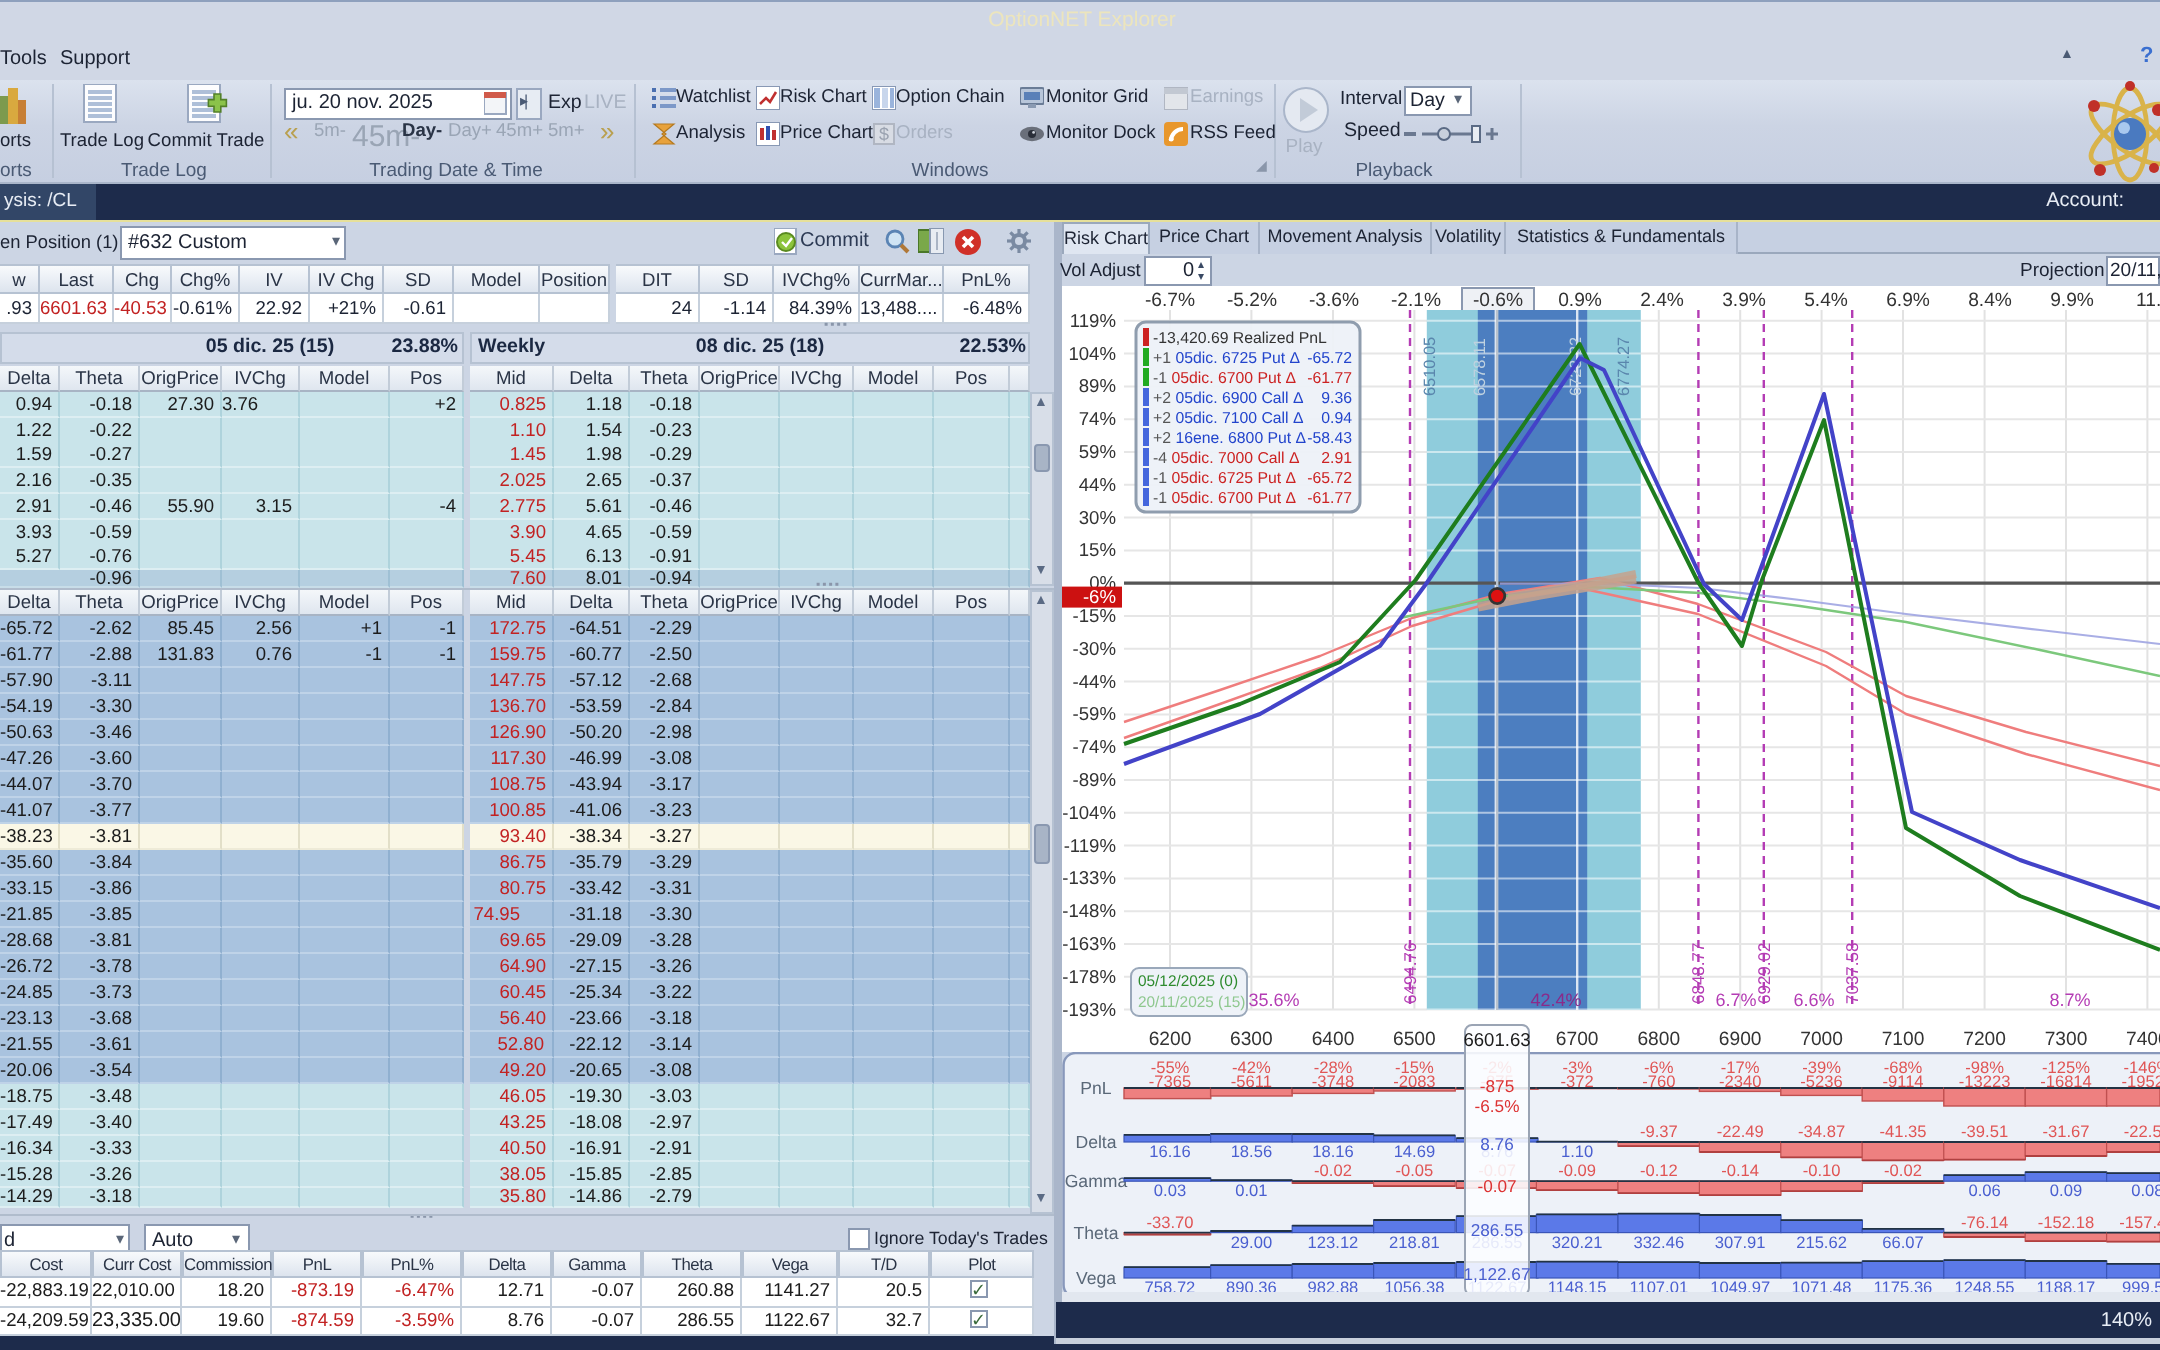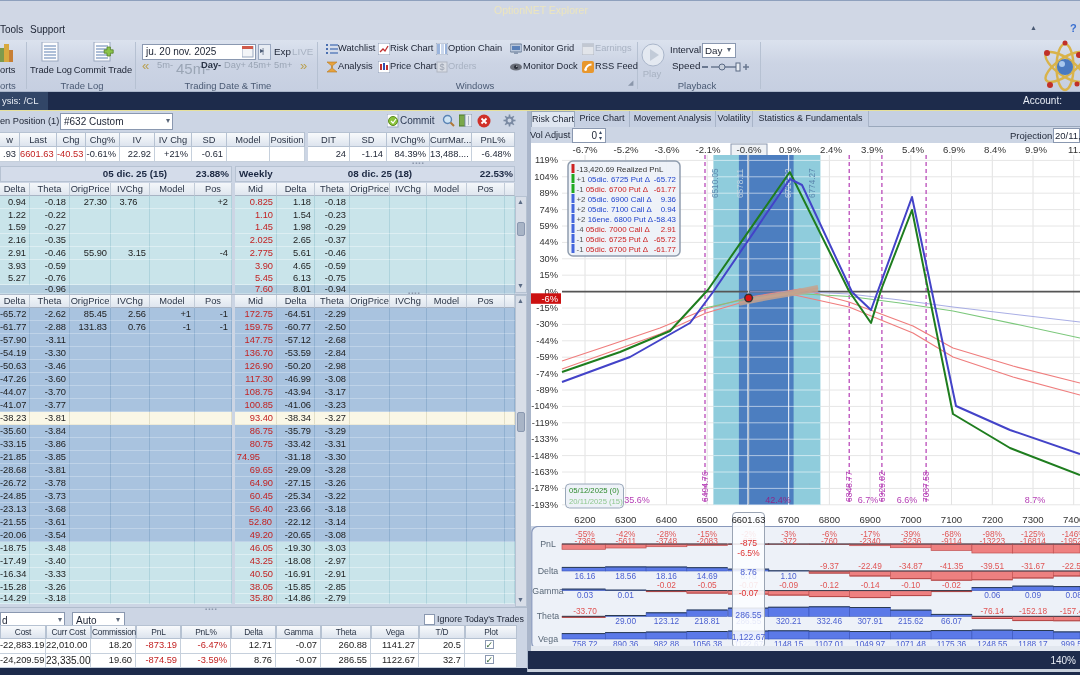--- a/index.html
+++ b/index.html
@@ -246,21 +246,21 @@
 <div class="abs" style="left:277px;top:183px;width:38px;height:13px;background:linear-gradient(#f4f7fa,#dfe6ef);border-right:1px solid #c2ccd8;border-bottom:1px solid #a8b4c4;color:#2a3446;font-size:9.3px;text-align:center;line-height:12px;">Delta</div>
 <div class="abs" style="left:315px;top:183px;width:35px;height:13px;background:linear-gradient(#f4f7fa,#dfe6ef);border-right:1px solid #c2ccd8;border-bottom:1px solid #a8b4c4;color:#2a3446;font-size:9.3px;text-align:center;line-height:12px;">Theta</div>
 <div class="abs" style="left:350px;top:183px;width:40px;height:13px;background:linear-gradient(#f4f7fa,#dfe6ef);border-right:1px solid #c2ccd8;border-bottom:1px solid #a8b4c4;color:#2a3446;font-size:9.3px;text-align:center;line-height:12px;">OrigPrice</div>
 <div class="abs" style="left:390px;top:183px;width:37px;height:13px;background:linear-gradient(#f4f7fa,#dfe6ef);border-right:1px solid #c2ccd8;border-bottom:1px solid #a8b4c4;color:#2a3446;font-size:9.3px;text-align:center;line-height:12px;">IVChg</div>
 <div class="abs" style="left:427px;top:183px;width:40px;height:13px;background:linear-gradient(#f4f7fa,#dfe6ef);border-right:1px solid #c2ccd8;border-bottom:1px solid #a8b4c4;color:#2a3446;font-size:9.3px;text-align:center;line-height:12px;">Model</div>
 <div class="abs" style="left:467px;top:183px;width:38px;height:13px;background:linear-gradient(#f4f7fa,#dfe6ef);border-right:1px solid #c2ccd8;border-bottom:1px solid #a8b4c4;color:#2a3446;font-size:9.3px;text-align:center;line-height:12px;">Pos</div>
 <div class="abs" style="left:505px;top:183px;width:10px;height:13px;background:linear-gradient(#f4f7fa,#dfe6ef);border-right:1px solid #c2ccd8;border-bottom:1px solid #a8b4c4;color:#2a3446;font-size:9.3px;text-align:center;line-height:12px;"></div>
 <div class="abs" style="left:0px;top:196.0px;width:30px;height:13px;background:#c9e4ea;border-right:1px solid #aed3dc;border-bottom:1px solid #ddeef2;font-size:9.3px;text-align:right;line-height:12px;color:#1c1c1c;padding-right:3px;">0.94</div>
 <div class="abs" style="left:30px;top:196.0px;width:40px;height:13px;background:#c9e4ea;border-right:1px solid #aed3dc;border-bottom:1px solid #ddeef2;font-size:9.3px;text-align:right;line-height:12px;color:#1c1c1c;padding-right:3px;">-0.18</div>
 <div class="abs" style="left:70px;top:196.0px;width:41px;height:13px;background:#c9e4ea;border-right:1px solid #aed3dc;border-bottom:1px solid #ddeef2;font-size:9.3px;text-align:right;line-height:12px;color:#1c1c1c;padding-right:3px;">27.30</div>
-<div class="abs" style="left:111px;top:196.0px;width:39px;height:13px;background:#c9e4ea;border-right:1px solid #aed3dc;border-bottom:1px solid #ddeef2;font-size:9.3px;text-align:center;line-height:12px;color:#1c1c1c;padding-right:3px;">3.76</div>
+<div class="abs" style="left:111px;top:196.0px;width:39px;height:13px;background:#c9e4ea;border-right:1px solid #aed3dc;border-bottom:1px solid #ddeef2;font-size:9.3px;text-align:left;line-height:12px;color:#1c1c1c;padding-right:3px;">3.76</div>
 <div class="abs" style="left:150px;top:196.0px;width:45px;height:13px;background:#c9e4ea;border-right:1px solid #aed3dc;border-bottom:1px solid #ddeef2;font-size:9.3px;text-align:right;line-height:12px;color:#1c1c1c;padding-right:3px;"></div>
 <div class="abs" style="left:195px;top:196.0px;width:37px;height:13px;background:#c9e4ea;border-right:1px solid #aed3dc;border-bottom:1px solid #ddeef2;font-size:9.3px;text-align:right;line-height:12px;color:#1c1c1c;padding-right:3px;">+2</div>
 <div class="abs" style="left:235px;top:196.0px;width:42px;height:13px;background:#c9e4ea;border-right:1px solid #aed3dc;border-bottom:1px solid #ddeef2;font-size:9.3px;text-align:right;line-height:12px;color:#c22222;padding-right:3px;">0.825</div>
 <div class="abs" style="left:277px;top:196.0px;width:38px;height:13px;background:#c9e4ea;border-right:1px solid #aed3dc;border-bottom:1px solid #ddeef2;font-size:9.3px;text-align:right;line-height:12px;color:#1c1c1c;padding-right:3px;">1.18</div>
 <div class="abs" style="left:315px;top:196.0px;width:35px;height:13px;background:#c9e4ea;border-right:1px solid #aed3dc;border-bottom:1px solid #ddeef2;font-size:9.3px;text-align:right;line-height:12px;color:#1c1c1c;padding-right:3px;">-0.18</div>
 <div class="abs" style="left:350px;top:196.0px;width:40px;height:13px;background:#c9e4ea;border-right:1px solid #aed3dc;border-bottom:1px solid #ddeef2;font-size:9.3px;text-align:right;line-height:12px;color:#1c1c1c;padding-right:3px;"></div>
 <div class="abs" style="left:390px;top:196.0px;width:37px;height:13px;background:#c9e4ea;border-right:1px solid #aed3dc;border-bottom:1px solid #ddeef2;font-size:9.3px;text-align:right;line-height:12px;color:#1c1c1c;padding-right:3px;"></div>
 <div class="abs" style="left:427px;top:196.0px;width:40px;height:13px;background:#c9e4ea;border-right:1px solid #aed3dc;border-bottom:1px solid #ddeef2;font-size:9.3px;text-align:right;line-height:12px;color:#1c1c1c;padding-right:3px;"></div>
 <div class="abs" style="left:467px;top:196.0px;width:38px;height:13px;background:#c9e4ea;border-right:1px solid #aed3dc;border-bottom:1px solid #ddeef2;font-size:9.3px;text-align:right;line-height:12px;color:#1c1c1c;padding-right:3px;"></div>
 <div class="abs" style="left:505px;top:196.0px;width:10px;height:13px;background:#c9e4ea;border-right:1px solid #aed3dc;border-bottom:1px solid #ddeef2;font-size:9.3px;text-align:right;line-height:12px;color:#1c1c1c;padding-right:3px;"></div>
@@ -335,21 +335,21 @@
 <div class="abs" style="left:467px;top:259.5px;width:38px;height:13px;background:#c9e4ea;border-right:1px solid #aed3dc;border-bottom:1px solid #ddeef2;font-size:9.3px;text-align:right;line-height:12px;color:#1c1c1c;padding-right:3px;"></div>
 <div class="abs" style="left:505px;top:259.5px;width:10px;height:13px;background:#c9e4ea;border-right:1px solid #aed3dc;border-bottom:1px solid #ddeef2;font-size:9.3px;text-align:right;line-height:12px;color:#1c1c1c;padding-right:3px;"></div>
 <div class="abs" style="left:0px;top:272.2px;width:30px;height:13px;background:#c9e4ea;border-right:1px solid #aed3dc;border-bottom:1px solid #ddeef2;font-size:9.3px;text-align:right;line-height:12px;color:#1c1c1c;padding-right:3px;">5.27</div>
 <div class="abs" style="left:30px;top:272.2px;width:40px;height:13px;background:#c9e4ea;border-right:1px solid #aed3dc;border-bottom:1px solid #ddeef2;font-size:9.3px;text-align:right;line-height:12px;color:#1c1c1c;padding-right:3px;">-0.76</div>
 <div class="abs" style="left:70px;top:272.2px;width:41px;height:13px;background:#c9e4ea;border-right:1px solid #aed3dc;border-bottom:1px solid #ddeef2;font-size:9.3px;text-align:right;line-height:12px;color:#1c1c1c;padding-right:3px;"></div>
 <div class="abs" style="left:111px;top:272.2px;width:39px;height:13px;background:#c9e4ea;border-right:1px solid #aed3dc;border-bottom:1px solid #ddeef2;font-size:9.3px;text-align:right;line-height:12px;color:#1c1c1c;padding-right:3px;"></div>
 <div class="abs" style="left:150px;top:272.2px;width:45px;height:13px;background:#c9e4ea;border-right:1px solid #aed3dc;border-bottom:1px solid #ddeef2;font-size:9.3px;text-align:right;line-height:12px;color:#1c1c1c;padding-right:3px;"></div>
 <div class="abs" style="left:195px;top:272.2px;width:37px;height:13px;background:#c9e4ea;border-right:1px solid #aed3dc;border-bottom:1px solid #ddeef2;font-size:9.3px;text-align:right;line-height:12px;color:#1c1c1c;padding-right:3px;"></div>
 <div class="abs" style="left:235px;top:272.2px;width:42px;height:13px;background:#c9e4ea;border-right:1px solid #aed3dc;border-bottom:1px solid #ddeef2;font-size:9.3px;text-align:right;line-height:12px;color:#c22222;padding-right:3px;">5.45</div>
 <div class="abs" style="left:277px;top:272.2px;width:38px;height:13px;background:#c9e4ea;border-right:1px solid #aed3dc;border-bottom:1px solid #ddeef2;font-size:9.3px;text-align:right;line-height:12px;color:#1c1c1c;padding-right:3px;">6.13</div>
-<div class="abs" style="left:315px;top:272.2px;width:35px;height:13px;background:#c9e4ea;border-right:1px solid #aed3dc;border-bottom:1px solid #ddeef2;font-size:9.3px;text-align:right;line-height:12px;color:#1c1c1c;padding-right:3px;">-0.75</div>
+<div class="abs" style="left:315px;top:272.2px;width:35px;height:13px;background:#c9e4ea;border-right:1px solid #aed3dc;border-bottom:1px solid #ddeef2;font-size:9.3px;text-align:right;line-height:12px;color:#1c1c1c;padding-right:3px;">-0.91</div>
 <div class="abs" style="left:350px;top:272.2px;width:40px;height:13px;background:#c9e4ea;border-right:1px solid #aed3dc;border-bottom:1px solid #ddeef2;font-size:9.3px;text-align:right;line-height:12px;color:#1c1c1c;padding-right:3px;"></div>
 <div class="abs" style="left:390px;top:272.2px;width:37px;height:13px;background:#c9e4ea;border-right:1px solid #aed3dc;border-bottom:1px solid #ddeef2;font-size:9.3px;text-align:right;line-height:12px;color:#1c1c1c;padding-right:3px;"></div>
 <div class="abs" style="left:427px;top:272.2px;width:40px;height:13px;background:#c9e4ea;border-right:1px solid #aed3dc;border-bottom:1px solid #ddeef2;font-size:9.3px;text-align:right;line-height:12px;color:#1c1c1c;padding-right:3px;"></div>
 <div class="abs" style="left:467px;top:272.2px;width:38px;height:13px;background:#c9e4ea;border-right:1px solid #aed3dc;border-bottom:1px solid #ddeef2;font-size:9.3px;text-align:right;line-height:12px;color:#1c1c1c;padding-right:3px;"></div>
 <div class="abs" style="left:505px;top:272.2px;width:10px;height:13px;background:#c9e4ea;border-right:1px solid #aed3dc;border-bottom:1px solid #ddeef2;font-size:9.3px;text-align:right;line-height:12px;color:#1c1c1c;padding-right:3px;"></div>
 <div class="abs" style="left:0px;top:284.9px;width:52px;height:9px;background:#b5cfe0;border-right:1px solid #9fc0d4;border-bottom:1px solid #c8dde8;font-size:9.3px;text-align:right;line-height:8px;color:#1c1c1c;padding-right:3px;">6.08</div>
 <div class="abs" style="left:30px;top:284.9px;width:40px;height:9px;background:#b5cfe0;border-right:1px solid #9fc0d4;border-bottom:1px solid #c8dde8;font-size:9.3px;text-align:right;line-height:8px;color:#1c1c1c;padding-right:3px;">-0.96</div>
 <div class="abs" style="left:70px;top:284.9px;width:41px;height:9px;background:#b5cfe0;border-right:1px solid #9fc0d4;border-bottom:1px solid #c8dde8;font-size:9.3px;text-align:right;line-height:8px;color:#1c1c1c;padding-right:3px;"></div>
 <div class="abs" style="left:111px;top:284.9px;width:39px;height:9px;background:#b5cfe0;border-right:1px solid #9fc0d4;border-bottom:1px solid #c8dde8;font-size:9.3px;text-align:right;line-height:8px;color:#1c1c1c;padding-right:3px;"></div>
 <div class="abs" style="left:150px;top:284.9px;width:45px;height:9px;background:#b5cfe0;border-right:1px solid #9fc0d4;border-bottom:1px solid #c8dde8;font-size:9.3px;text-align:right;line-height:8px;color:#1c1c1c;padding-right:3px;"></div>

